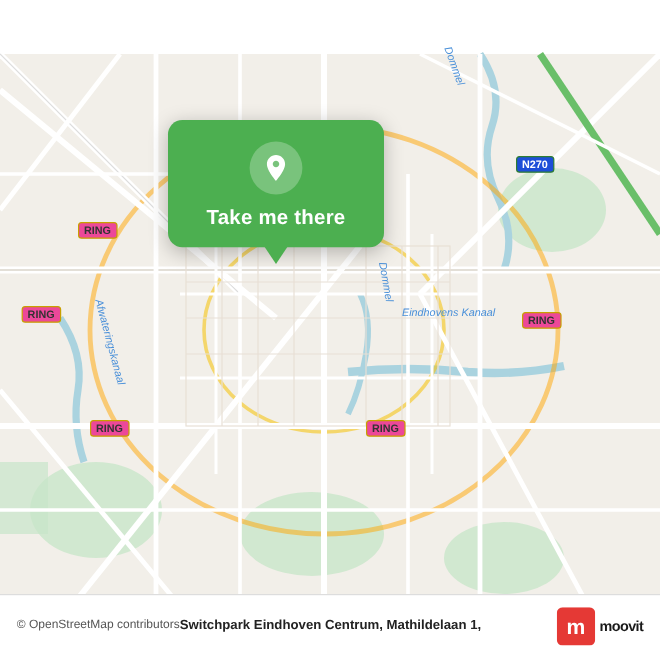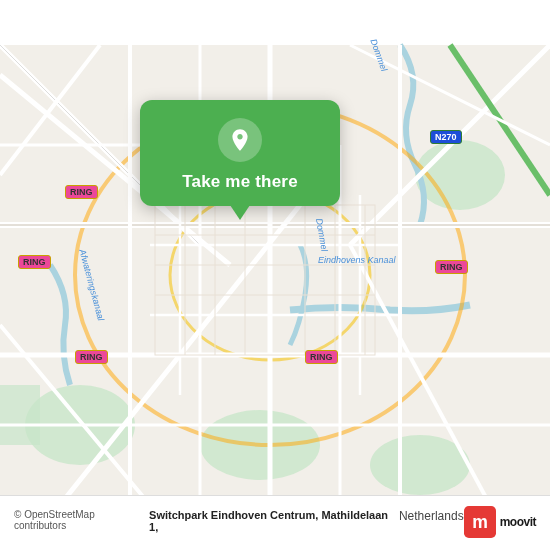--- a/index.html
+++ b/index.html
@@ -26,21 +26,21 @@
       left: 0;
       width: 100%;
       height: 100%;
     }
 
     
     #popup-card {
       position: absolute;
       top: 100px;
       left: 140px;
-      width: 200px;
+      width: 180px;
       background: #4caf50;
       border-radius: 12px;
       display: flex;
       flex-direction: column;
       align-items: center;
       padding: 18px 16px 14px;
       box-shadow: 0 4px 16px rgba(0,0,0,0.25);
       cursor: pointer;
       z-index: 10;
     }
@@ -246,37 +246,36 @@
 
   <div class="ring-badge" style="top:185px; left:65px">RING</div>
   <div class="ring-badge" style="top:255px; left:18px">RING</div>
   <div class="ring-badge" style="top:350px; left:75px">RING</div>
   <div class="ring-badge" style="top:350px; left:305px">RING</div>
   <div class="ring-badge" style="top:260px; left:435px">RING</div>
   <div class="n270-badge" style="top:130px; left:430px">N270</div>
 
   <div class="water-label" style="top:50px; left:362px; transform:rotate(70deg)">Dommel</div>
   <div class="water-label" style="top:230px; left:305px; transform:rotate(80deg)">Dommel</div>
-  <div class="water-label" style="top:255px; left:318px;text-align:right;">Eindhovens Kanaal</div>
+  <div class="water-label" style="top:255px; left:335px;text-align:right;">Eindhovens Kanaal</div>
   <div class="water-label" style="top:280px; left:55px; transform:rotate(75deg)">Afwateringskanaal</div>
 
   <div id="popup-card">
     <div id="location-icon-circle">
       <svg id="location-pin-svg" viewBox="0 0 24 24" fill="white">
         <path d="M12 2C8.13 2 5 5.13 5 9c0 5.25 7 13 7 13s7-7.75 7-13c0-3.87-3.13-7-7-7zm0 9.5c-1.38 0-2.5-1.12-2.5-2.5s1.12-2.5 2.5-2.5 2.5 1.12 2.5 2.5-1.12 2.5-2.5 2.5z"></path>
       </svg>
     </div>
     <button id="take-me-there-btn">Take me there</button>
   </div>
 
   <div id="bottom-bar">
     <div id="bottom-left">
       <span id="osm-attribution">© OpenStreetMap contributors</span>
       <span id="location-name">Switchpark Eindhoven Centrum, Mathildelaan 1,</span>
-      <span id="location-sub">Netherlands</span>
     </div>
     <div id="moovit-logo">
 
       <svg id="moovit-icon" viewBox="0 0 40 40">
         <rect width="40" height="40" rx="6" fill="#e53935"></rect>
         <text x="20" y="28" text-anchor="middle" font-size="22" font-weight="900" fill="white" font-family="Arial">m</text>
       </svg>
       <span id="moovit-text">moovit</span>
     </div>
   </div>

